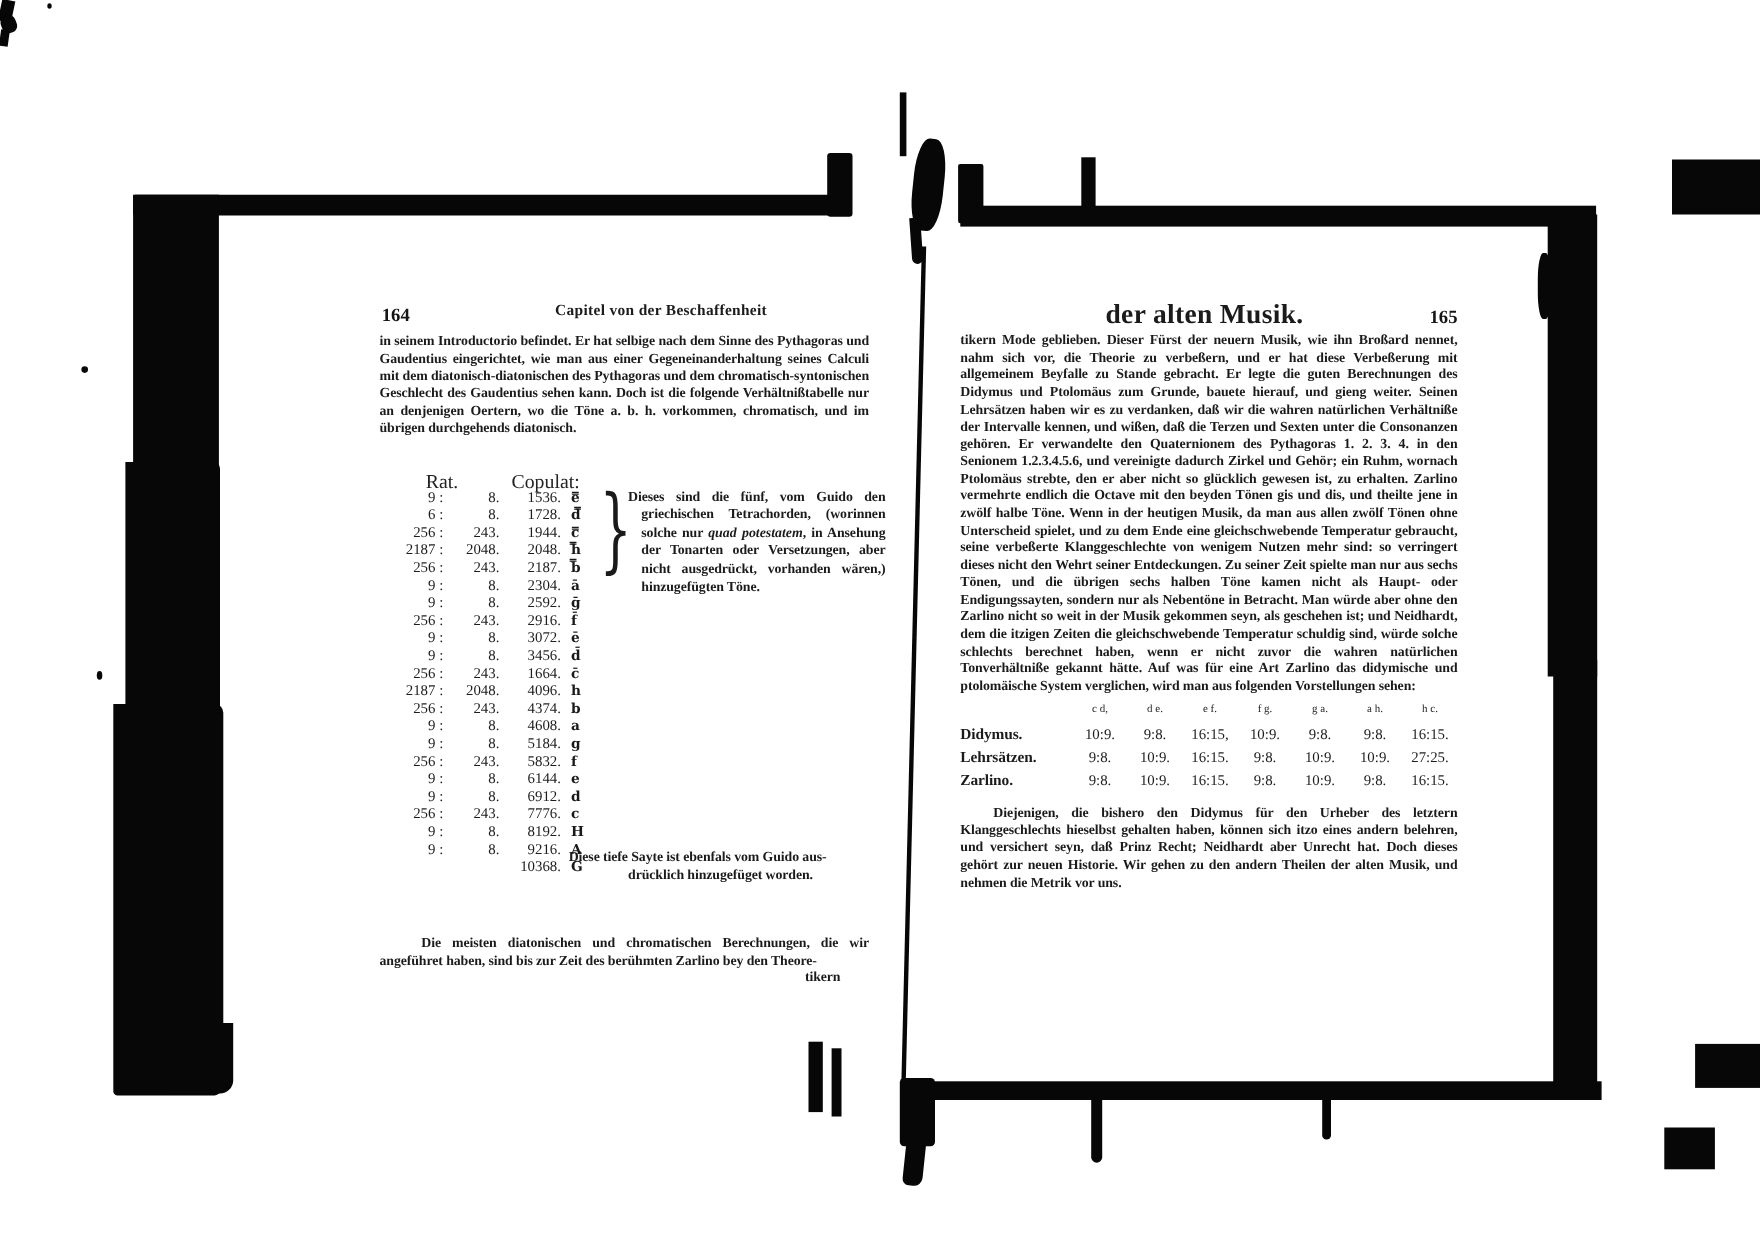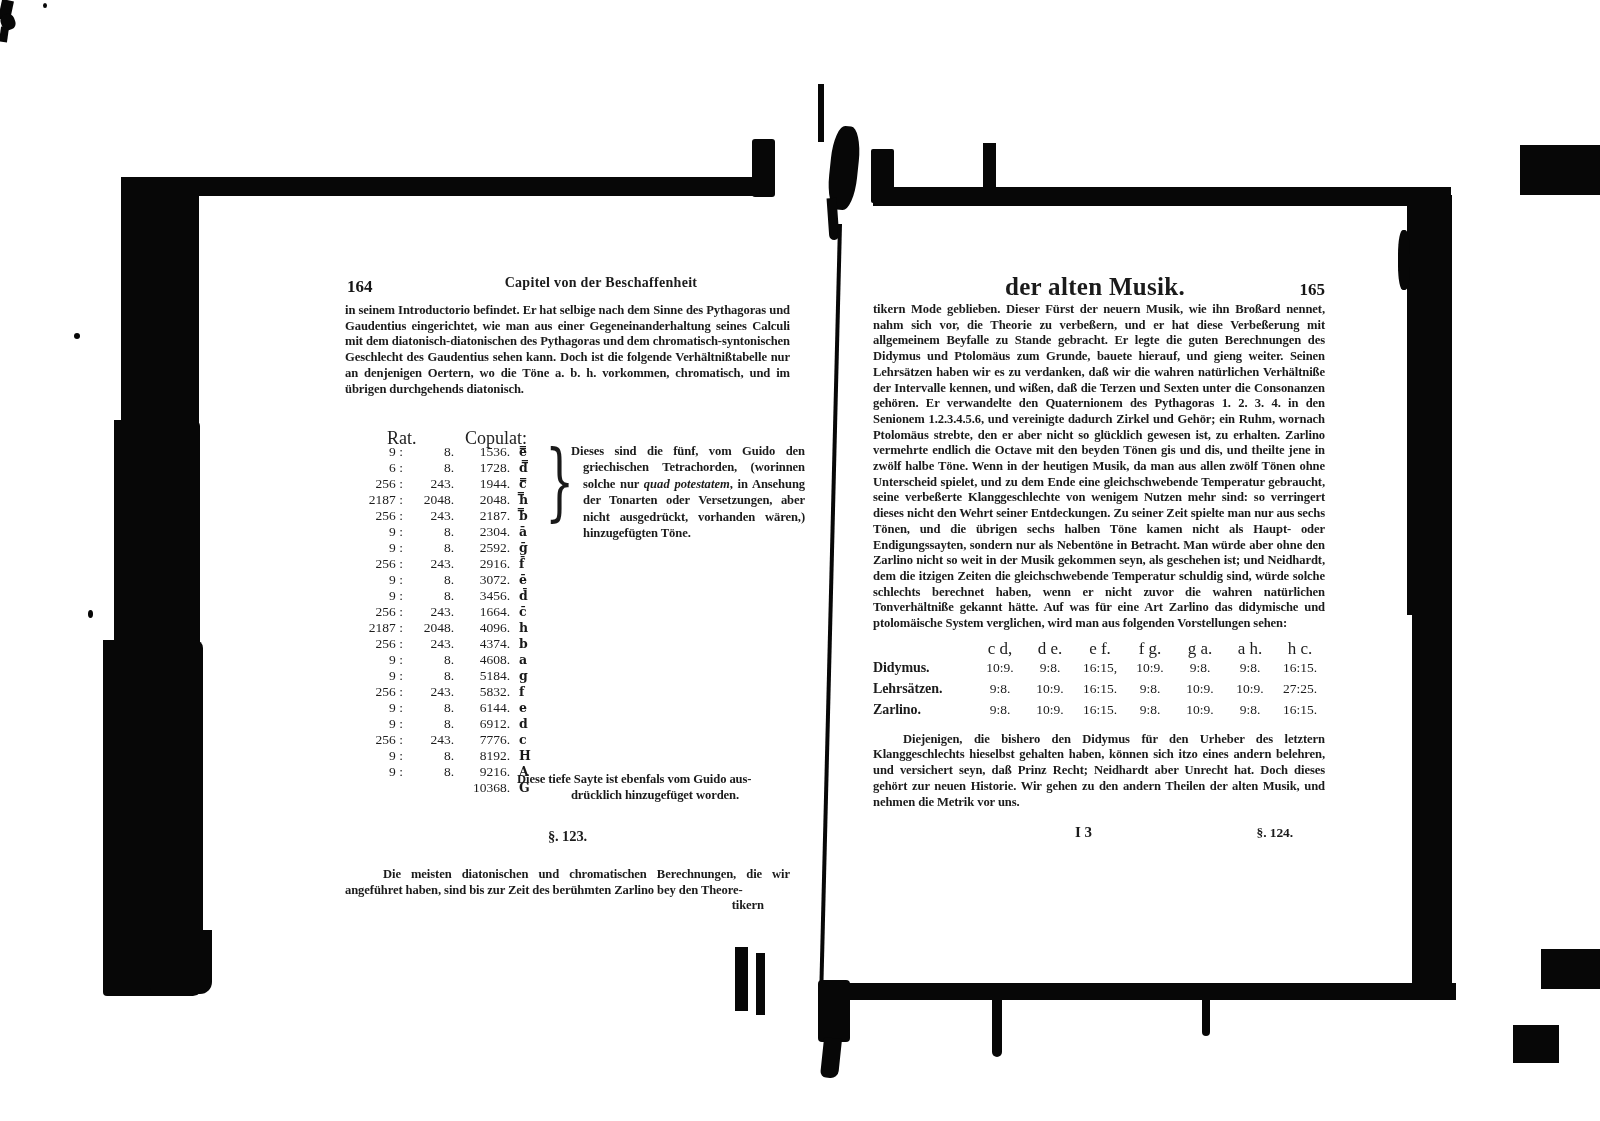--- a/index.html
+++ b/index.html
@@ -53,21 +53,21 @@
   .rp-grow { flex:1; }
   .runtitle-r { font-size:25px; letter-spacing:0.3px; }
   .pagenum-r { font-size:17px; font-weight:bold; color:#161616; }
   .rp-para1 { margin-top:4px; }
 
   .rtable { margin-top:7px; }
   .rt-row { display:flex; height:21px; align-items:baseline; }
   .rt-label { width:102px; font-size:14px; }
   .rt-cells { display:flex; flex:1; }
   .rt-cell { flex:1; text-align:center; font-size:13.5px; color:#1d1d1d; white-space:nowrap; }
-  .rt-colhead { font-size:17px; }
+  .rt-colhead { font-size:10px; }
 
   .rp-para2 { margin-top:9px; text-indent:30px; }
   .rp-bottom { margin-top:14px; display:flex; align-items:baseline; }
   .sig { margin-left:202px; font-size:15px; }
   .catchword-r { margin-left:auto; margin-right:32px; font-size:13.5px; }
 </style>
 </head>
 <body>
 
 <div class="canvas">
@@ -285,21 +285,20 @@
         <span>Dieses sind die fünf, vom Guido den griechischen Tetrachorden, (worinnen solche nur </span><i class="latin">quad potestatem</i><span>, in Ansehung der Tonarten oder Versetzungen, aber nicht ausgedrückt, vorhanden wären,) hinzugefügten Töne.</span>
       </div>
 
       <div class="g-note fraktur">
         <div>Diese tiefe Sayte ist ebenfals vom Guido aus-</div>
         <div class="g2">drücklich hinzugefüget worden.</div>
       </div>
     </div>
 
     <div class="lp-section">
-      <div class="sec-head fraktur">§. 123.</div>
       <div class="sec-para fraktur body-text">Die meisten diatonischen und chromatischen Berechnungen, die wir angeführet haben, sind bis zur Zeit des berühmten Zarlino bey den Theore-</div>
       <div class="catchword-l fraktur">tikern</div>
     </div>
   </div>
 
   <div class="right-page">
     <div class="rp-header">
       <span class="rp-sp"></span>
       <span class="runtitle-r fraktur">der alten Musik.</span>
       <span class="rp-grow"></span>
@@ -360,19 +359,15 @@
               <span class="rt-cell">10:9.</span>
               <span class="rt-cell">9:8.</span>
               <span class="rt-cell">16:15.</span>
             </span>
           </div>
         </div>
     </div>
 
     <div class="rp-para2 fraktur body-text">Diejenigen, die bishero den Didymus für den Urheber des letztern Klanggeschlechts hieselbst gehalten haben, können sich itzo eines andern belehren, und versichert seyn, daß Prinz Recht; Neidhardt aber Unrecht hat.  Doch dieses gehört zur neuen Historie.  Wir gehen zu den andern Theilen der alten Musik, und nehmen die Metrik vor uns.</div>
 
-    <div class="rp-bottom">
-      <span class="sig fraktur">I 3</span>
-      <span class="catchword-r fraktur">§. 124.</span>
-    </div>
   </div>
 
 </div>
 
 </body></html>

